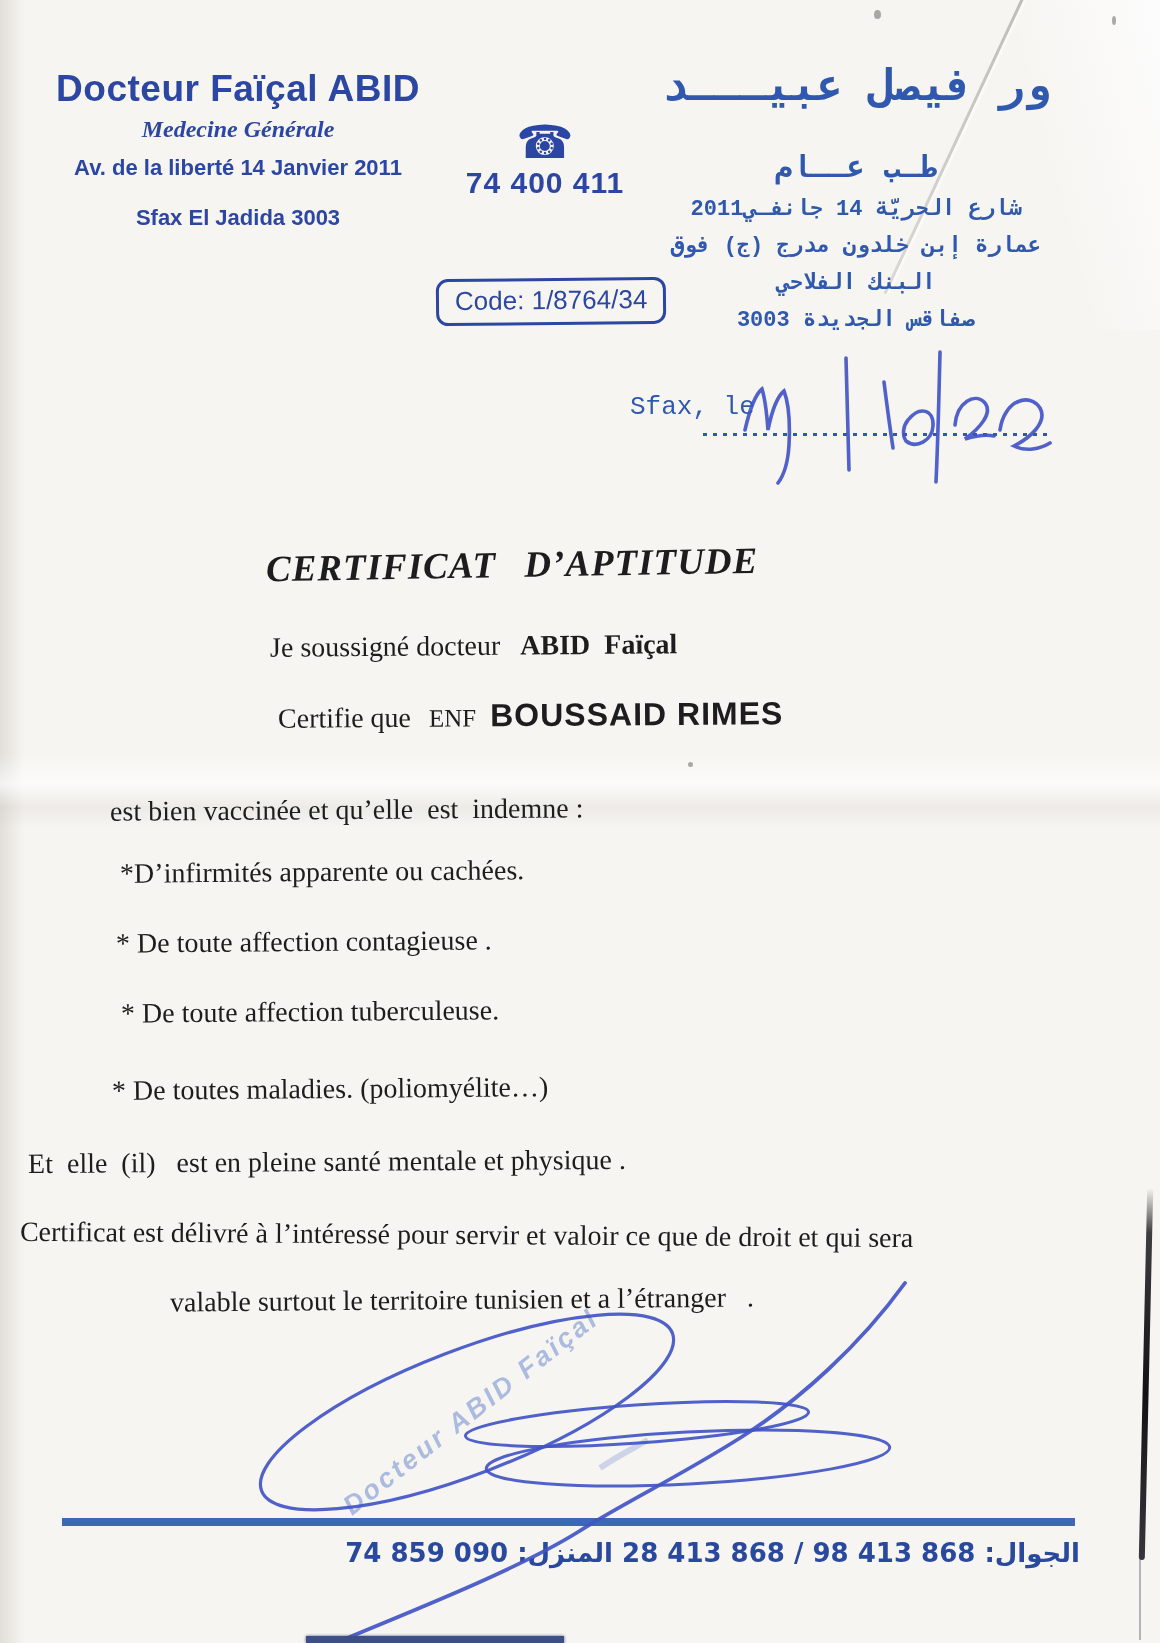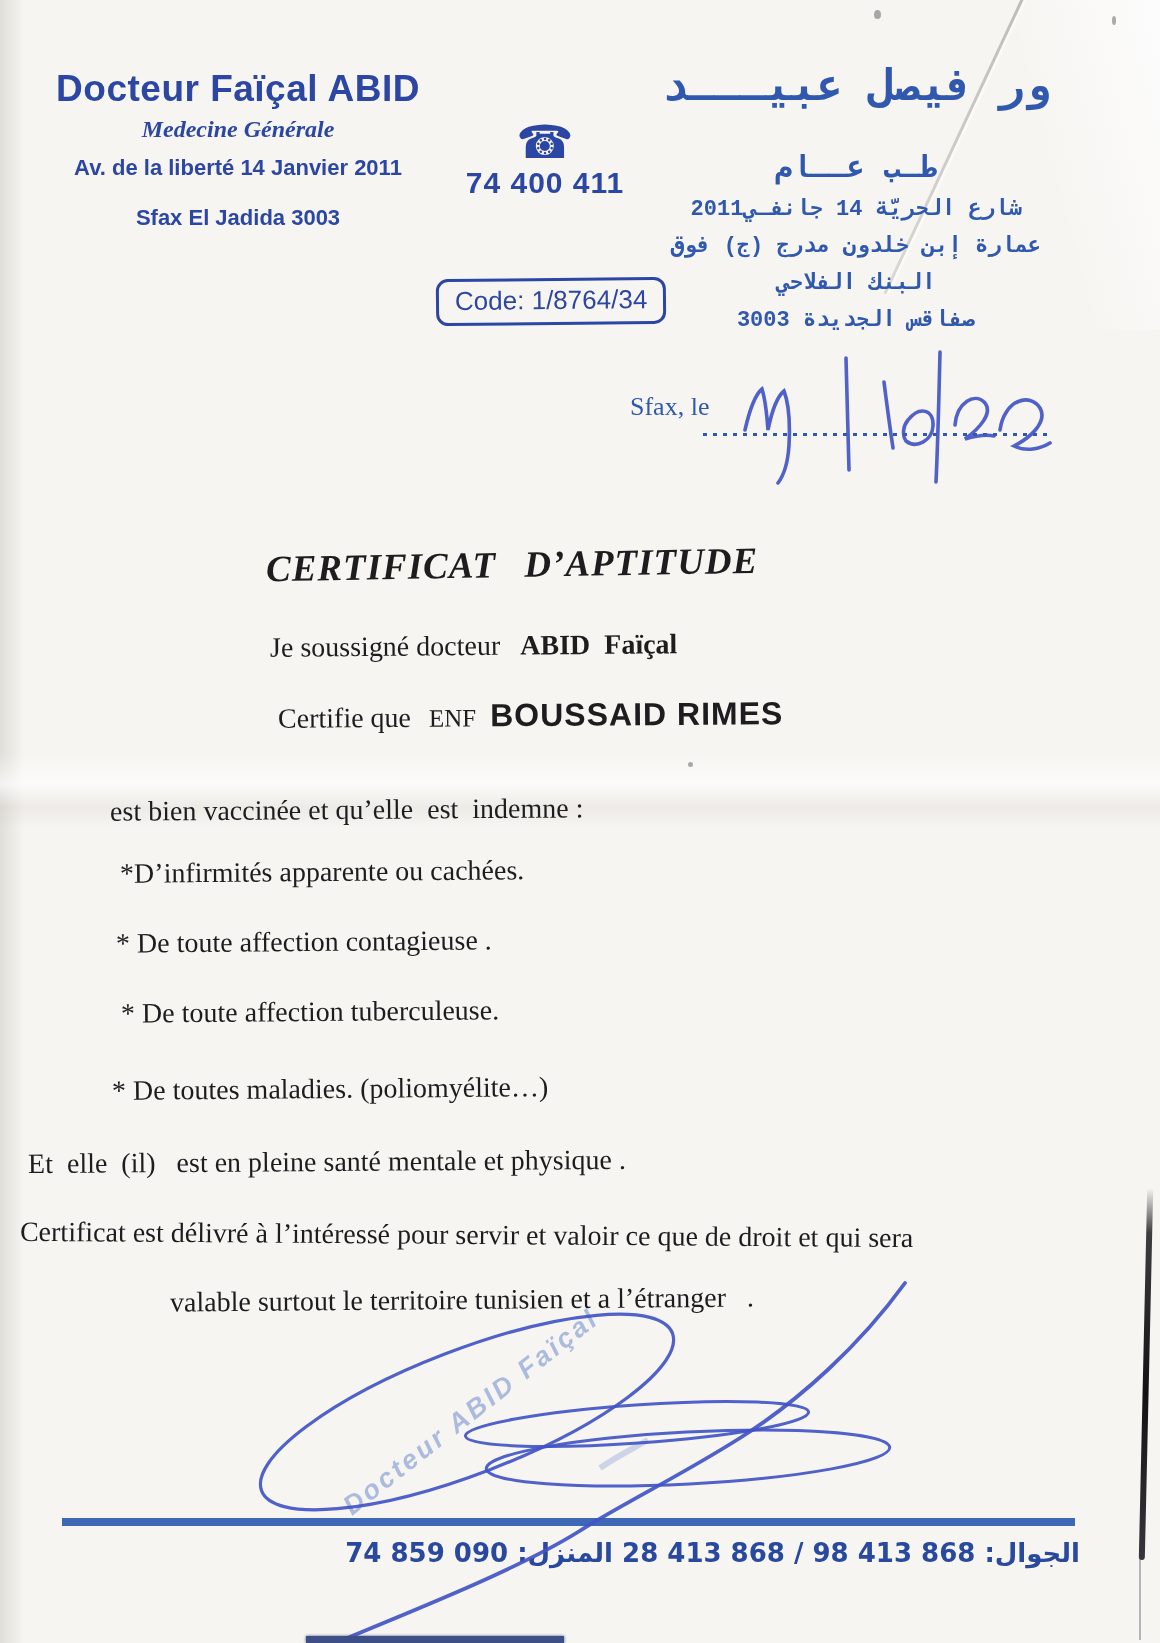--- a/index.html
+++ b/index.html
@@ -43,21 +43,21 @@
       border-radius:12px;font-family:"Liberation Sans",sans-serif;font-size:26px;
       color:var(--brand-blue,#2b46a3);transform:rotate(-.6deg);}
 
   .hdr-right{left:636px;top:60px;width:440px;text-align:center;direction:rtl;
       font-family:Liberation Mono, monospace;color:var(--brand-blue-light,#2f58ae);font-weight:bold;}
   .ar-title{font-size:43px;line-height:58px;}
   .ar-spec{font-size:30px;line-height:44px;margin-top:29px;}
   .ar-addr{font-size:22px;line-height:37px;}
 
   
-  .dateline-label{left:630px;top:392px;font-family:Liberation Serif, serif;
+  .dateline-label{left:630px;top:392px;font-family:Liberation Mono, monospace;
       font-size:26px;color:var(--brand-blue-light,#2f58ae);}
   .dotline{left:703px;top:433px;width:346px;height:3px;
       background:repeating-linear-gradient(90deg,var(--brand-blue-light,#2f58ae) 0 4px,transparent 4px 10px);}
 
   
   .doc-title{left:266px;top:543px;font-family:"Liberation Serif",serif;font-weight:bold;
       font-style:italic;font-size:37px;letter-spacing:1px;word-spacing:18px;
       transform:rotate(-1deeg);transform:rotate(-1deg);}
   .bline{font-size:28px;}
   .l1{left:270px;top:630px;transform:rotate(-.5deg);}

